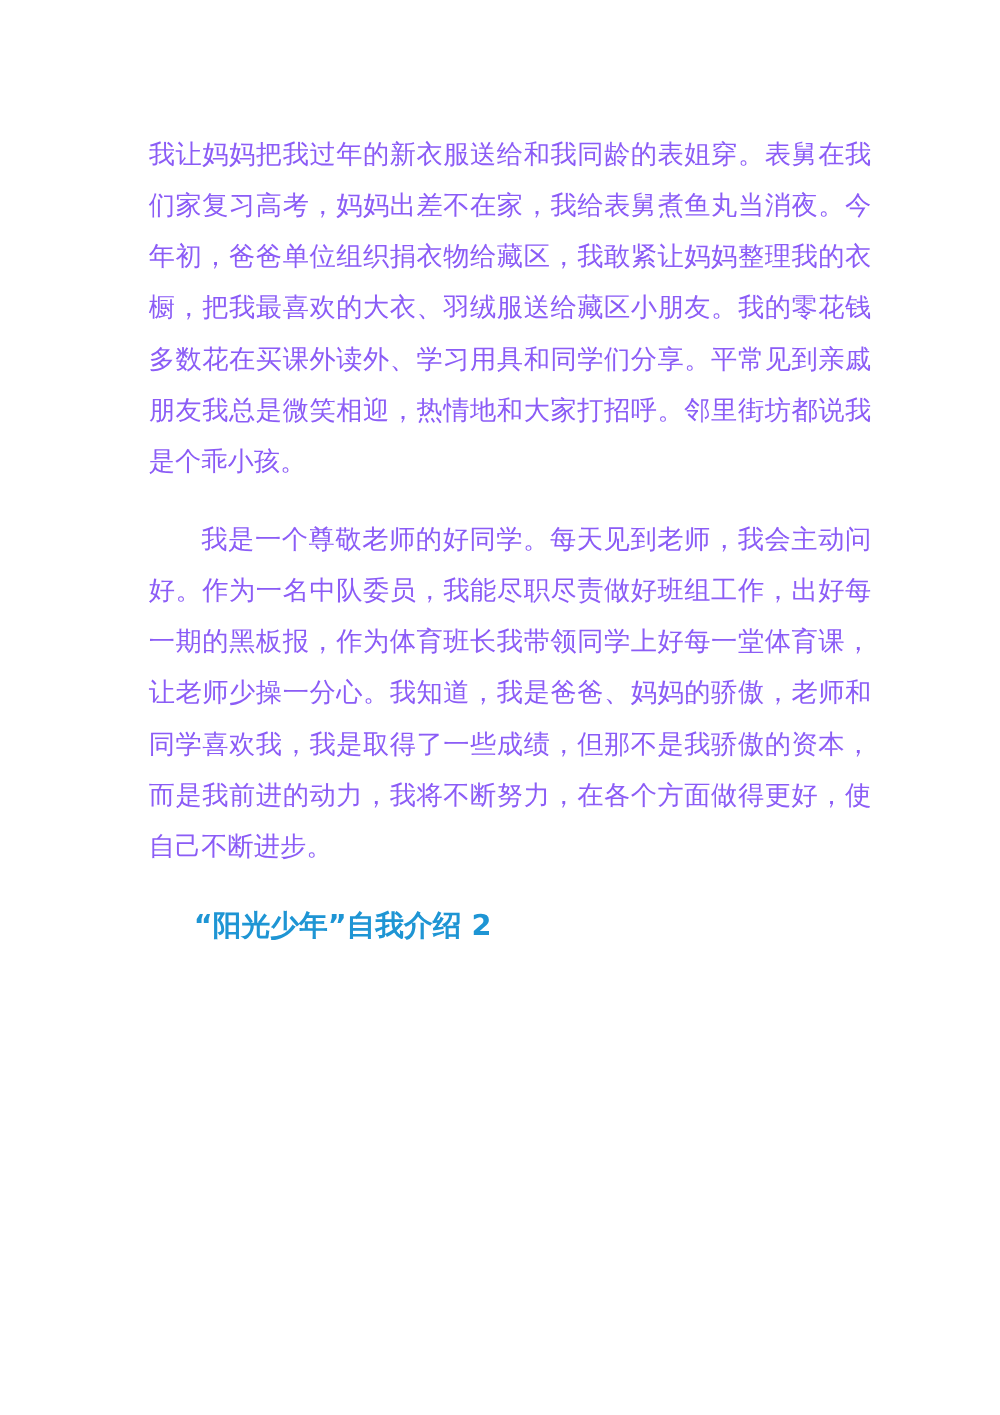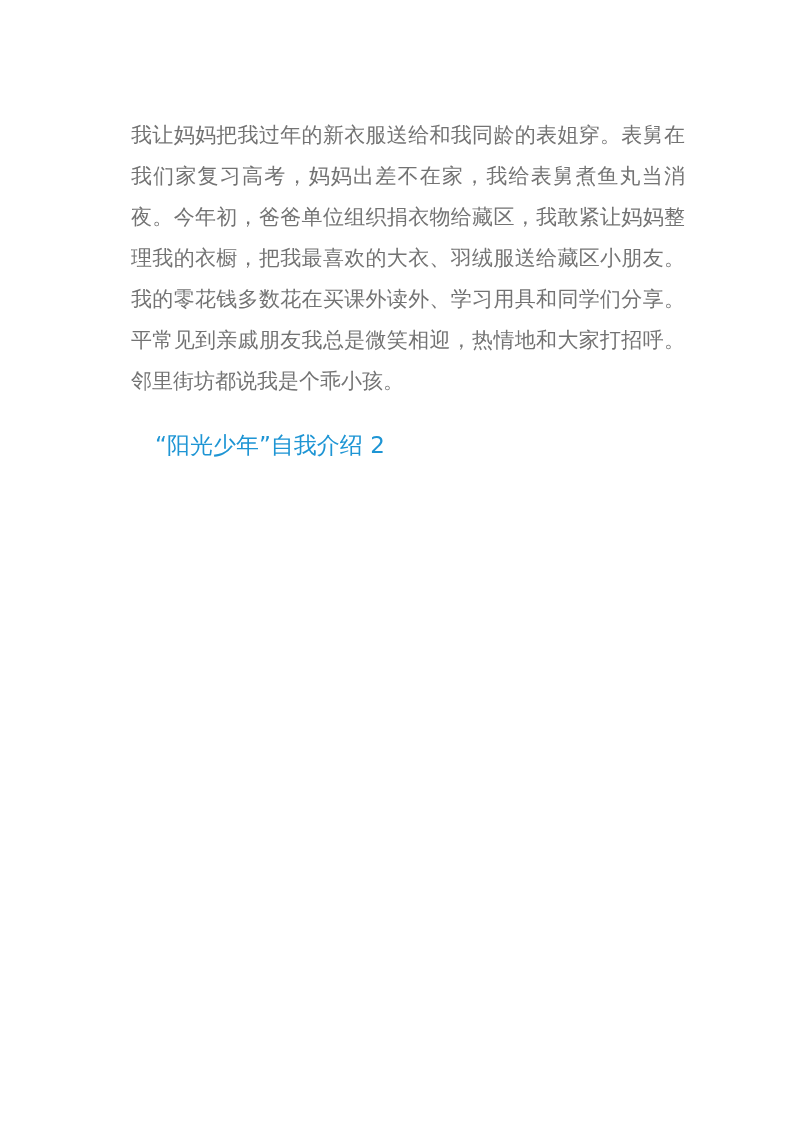--- a/index.html
+++ b/index.html
@@ -15,47 +15,48 @@
     overflow: hidden;
     font-family: "DejaVu Serif", "Liberation Serif", serif;
   }
   .content {
     position: absolute;
     left: 115px;
     top: 99px;
     width: 586px;
   }
   .body-para {
-    margin: 16px;
+    margin: 4px;
     font-size: 21px;
     line-height: 41px;
-    color: #737373;
+    color: #8b5cf6;
     text-align: justify;
     font-family: "DejaVu Serif", "Liberation Serif", serif;
   }
   .body-para.indented {
     text-indent: 42px;
   }
   .para-2 {
     margin-top: 21px;
   }
   .section-heading {
     margin: 25px 0 0 0;
     padding-left: 40px;
     font-family: "DejaVu Sans", "Liberation Sans", sans-serif;
-    font-weight: normal;
+    font-weight: bold;
     font-size: 23px;
     line-height: 36px;
     color: #1e95d4;
   }
   .para-3 {
     margin-top: 17px;
   }
 </style>
 </head>
 <body>
 
 <div class="page">
   <div class="content">
     <p class="body-para para-1">我让妈妈把我过年的新衣服送给和我同龄的表姐穿。表舅在我们家复习高考，妈妈出差不在家，我给表舅煮鱼丸当消夜。今年初，爸爸单位组织捐衣物给藏区，我敢紧让妈妈整理我的衣橱，把我最喜欢的大衣、羽绒服送给藏区小朋友。我的零花钱多数花在买课外读外、学习用具和同学们分享。平常见到亲戚朋友我总是微笑相迎，热情地和大家打招呼。邻里街坊都说我是个乖小孩。</p>
+    <p class="body-para indented para-2">我是一个尊敬老师的好同学。每天见到老师，我会主动问好。作为一名中队委员，我能尽职尽责做好班组工作，出好每一期的黑板报，作为体育班长我带领同学上好每一堂体育课，让老师少操一分心。我知道，我是爸爸、妈妈的骄傲，老师和同学喜欢我，我是取得了一些成绩，但那不是我骄傲的资本，而是我前进的动力，我将不断努力，在各个方面做得更好，使自己不断进步。</p>
     <h2 class="section-heading">“阳光少年”自我介绍 2</h2>
   </div>
 </div>
 
 </body></html>

